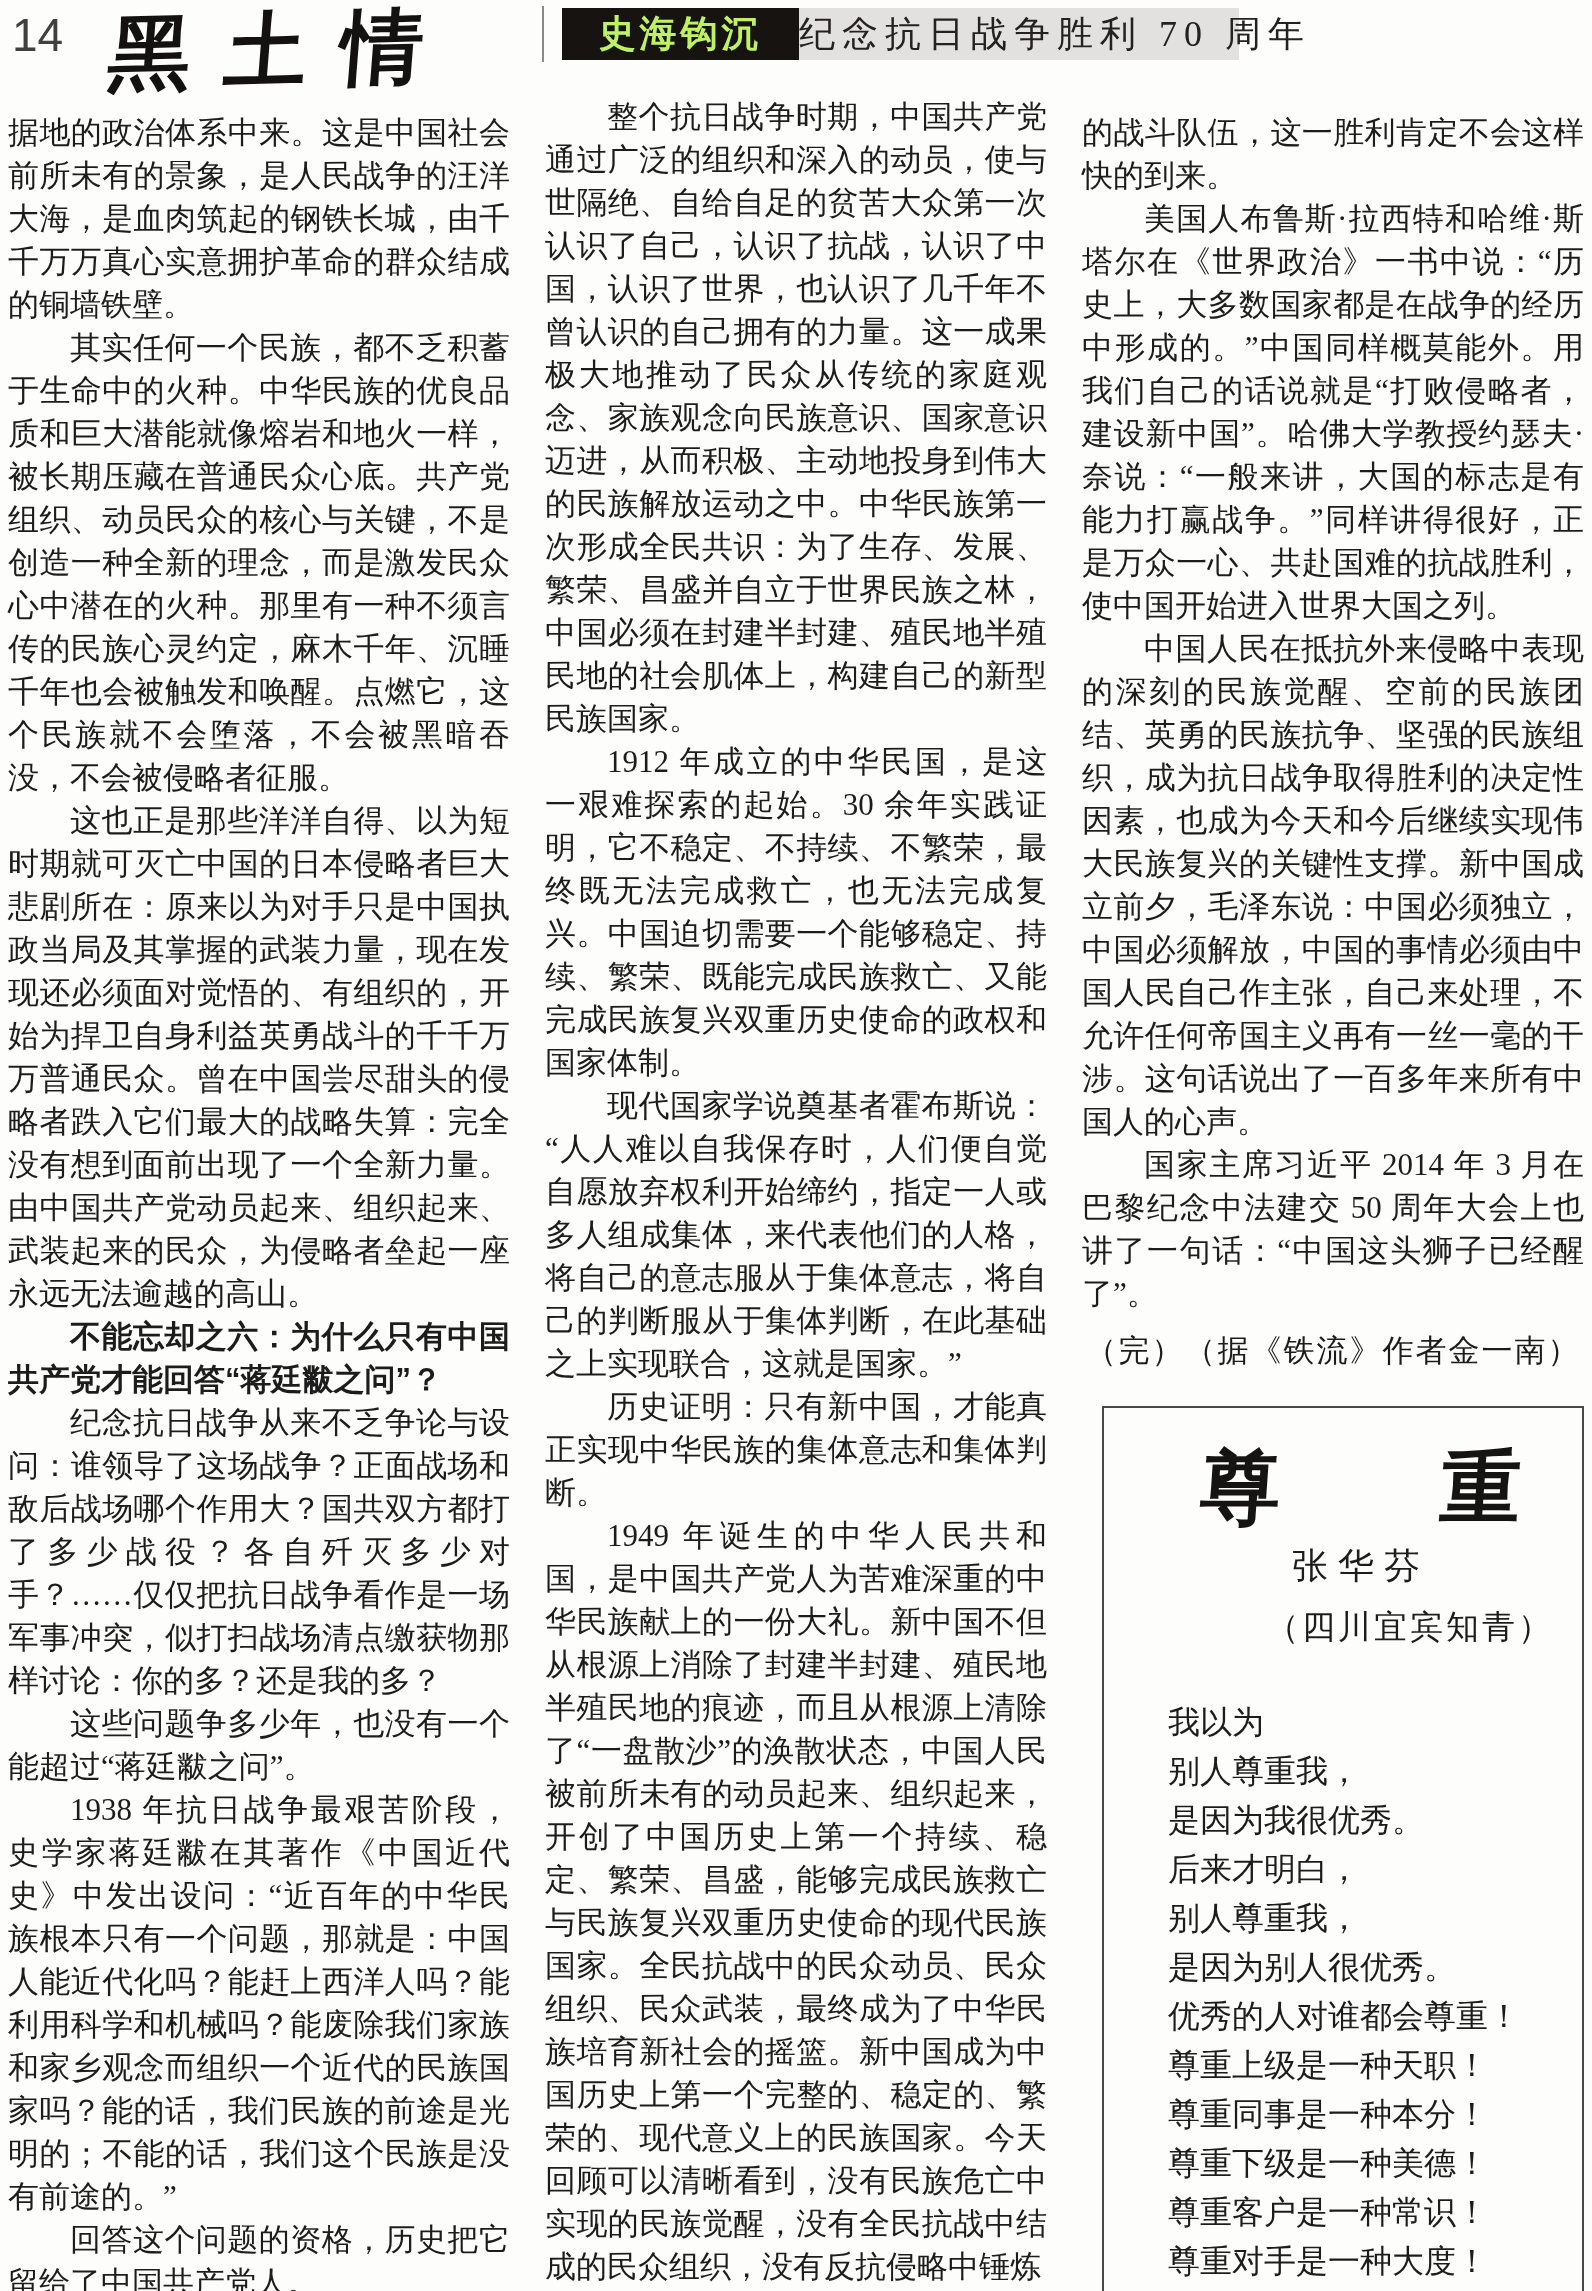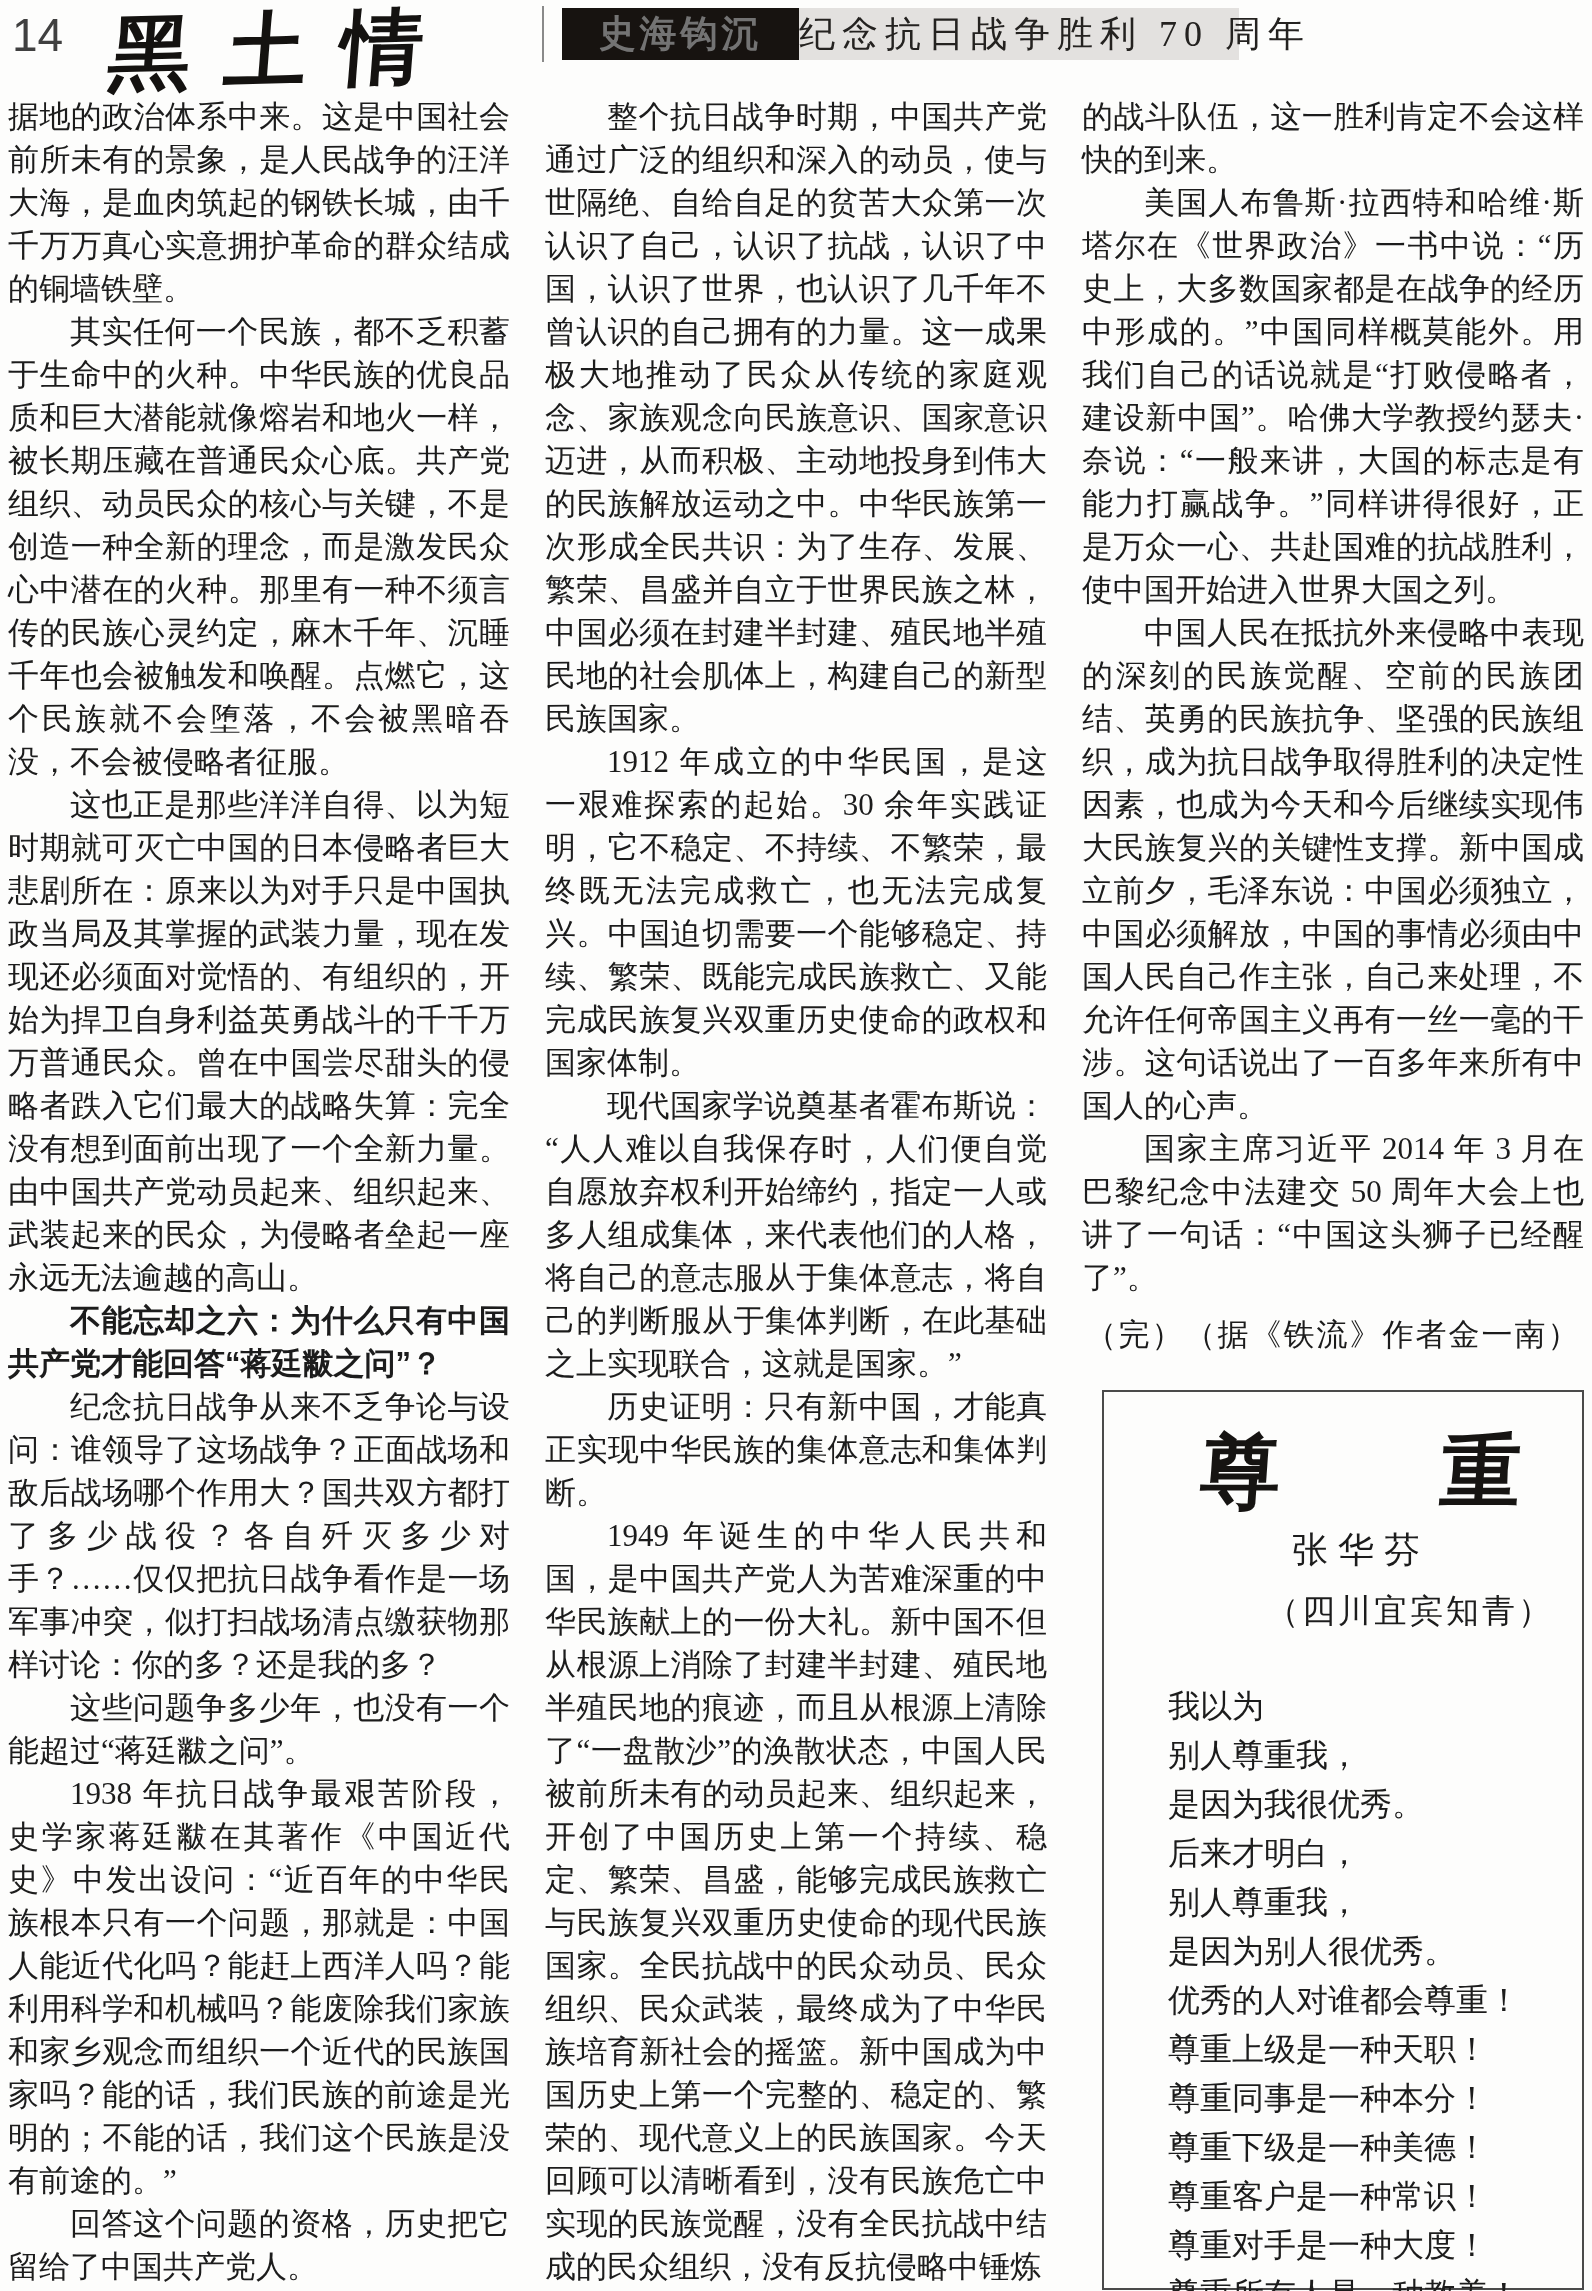--- a/index.html
+++ b/index.html
@@ -25,21 +25,21 @@
     letter-spacing:34px;white-space:nowrap;
     transform:skewX(-6deg) rotate(-1.5deg);
   }
   .vrule{
     position:absolute;left:542px;top:6px;
     width:2px;height:56px;background:#8a8a8a;
   }
   .section-box{
     position:absolute;left:562px;top:8px;
     width:237px;height:52px;line-height:52px;
-    background:#171310;color:#737373;
+    background:#171310;color:#bef264;
     font-family:"Liberation Sans","DejaVu Sans",sans-serif;
     font-size:37px;font-weight:bold;text-align:center;
     letter-spacing:4px;
   }
   .banner-box{
     position:absolute;left:799px;top:8px;
     width:440px;height:52px;line-height:52px;
     background:#e3e1df;color:#242220;
     font-size:36px;text-align:center;letter-spacing:7px;
     white-space:nowrap;
@@ -49,21 +49,21 @@
   .columns{
     position:absolute;top:95px;left:8px;right:8px;bottom:6px;
     display:flex;justify-content:space-between;
   }
   .col{width:502px;}
   .para{
     margin:0;font-size:31px;line-height:43px;
     text-align:justify;text-justify:inter-ideograph;
   }
   .para.indent{text-indent:2em;}
-  .para.noindent{text-indent:0;}
+  .para.noindent{text-indent:0;margin-top:16px;}
   .para.bold{
     text-indent:2em;font-weight:bold;
     font-family:"Liberation Sans","DejaVu Sans",sans-serif;
   }
   .attribution{
     margin:14px 0 0 0;font-size:31px;line-height:43px;
     text-align:center;letter-spacing:2px;
   }
 
   

